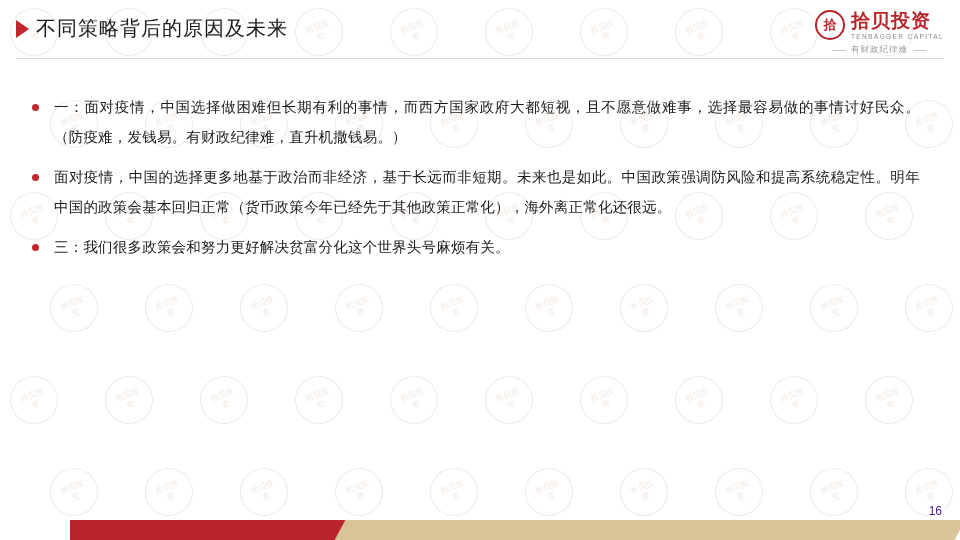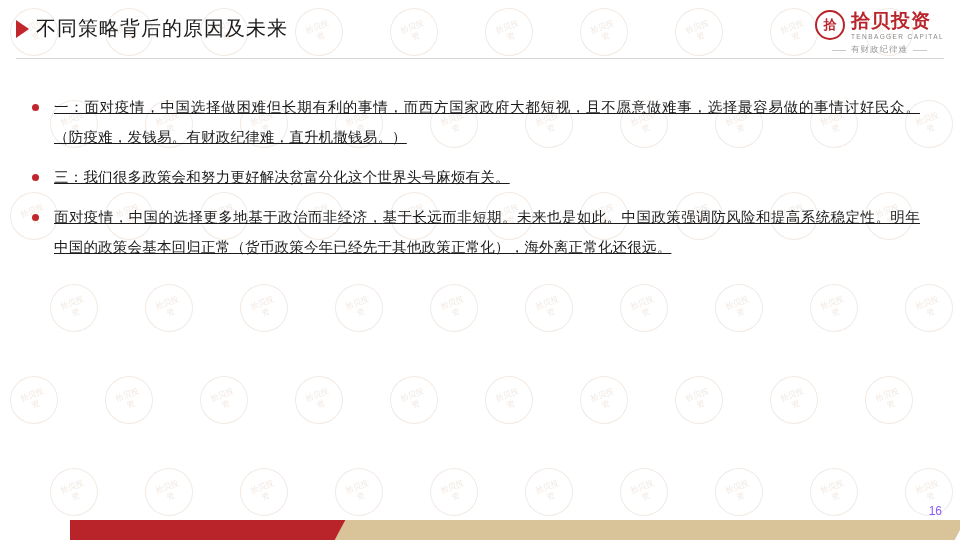--- a/index.html
+++ b/index.html
@@ -162,40 +162,39 @@
   }
   ul.bullets li {
     position: relative;
     padding-left: 28px;
     margin-bottom: 10px;
     font-size: 14.5px;
     line-height: 30px;
     color: #1b1b1b;
     text-align: justify;
     letter-spacing: 0.2px;
-    text-decoration: underline;
   }
   ul.bullets li::before {
     content: "";
     position: absolute;
     left: 6px;
     top: 12px;
     width: 7px;
     height: 7px;
     border-radius: 50%;
     background: #c0262b;
   }
 
   
   .page-number {
     position: absolute;
     right: 18px;
     bottom: 22px;
     font-size: 12px;
-    color: #8b5cf6;
+    color: #4c1d95;
     z-index: 3;
   }
   .footer-bar {
     position: absolute;
     left: 0;
     bottom: 0;
     width: 960px;
     height: 20px;
     z-index: 3;
   }
@@ -431,22 +430,22 @@
     <div class="logo-tagline">
       <span class="dash"></span>
       <span>有财政纪律难</span>
       <span class="dash"></span>
     </div>
   </div>
 
   <div class="content">
     <ul class="bullets">
       <li>一：面对疫情，中国选择做困难但长期有利的事情，而西方国家政府大都短视，且不愿意做难事，选择最容易做的事情讨好民众。（防疫难，发钱易。有财政纪律难，直升机撒钱易。）</li>
+      <li>面对疫情，中国的选择更多地基于政治而非经济，基于长远而非短期。未来也是如此。中国政策强调防风险和提高系统稳定性。明年中国的政策会基本回归正常（货币政策今年已经先于其他政策正常化），海外离正常化还很远。</li>
       <li>三：我们很多政策会和努力更好解决贫富分化这个世界头号麻烦有关。</li>
-      <li>面对疫情，中国的选择更多地基于政治而非经济，基于长远而非短期。未来也是如此。中国政策强调防风险和提高系统稳定性。明年中国的政策会基本回归正常（货币政策今年已经先于其他政策正常化），海外离正常化还很远。</li>
     </ul>
   </div>
 
   <div class="page-number">16</div>
 
   <div class="footer-bar">
     <div class="footer-gold"></div>
     <div class="footer-red"></div>
     <div class="footer-white"></div>
   </div>

